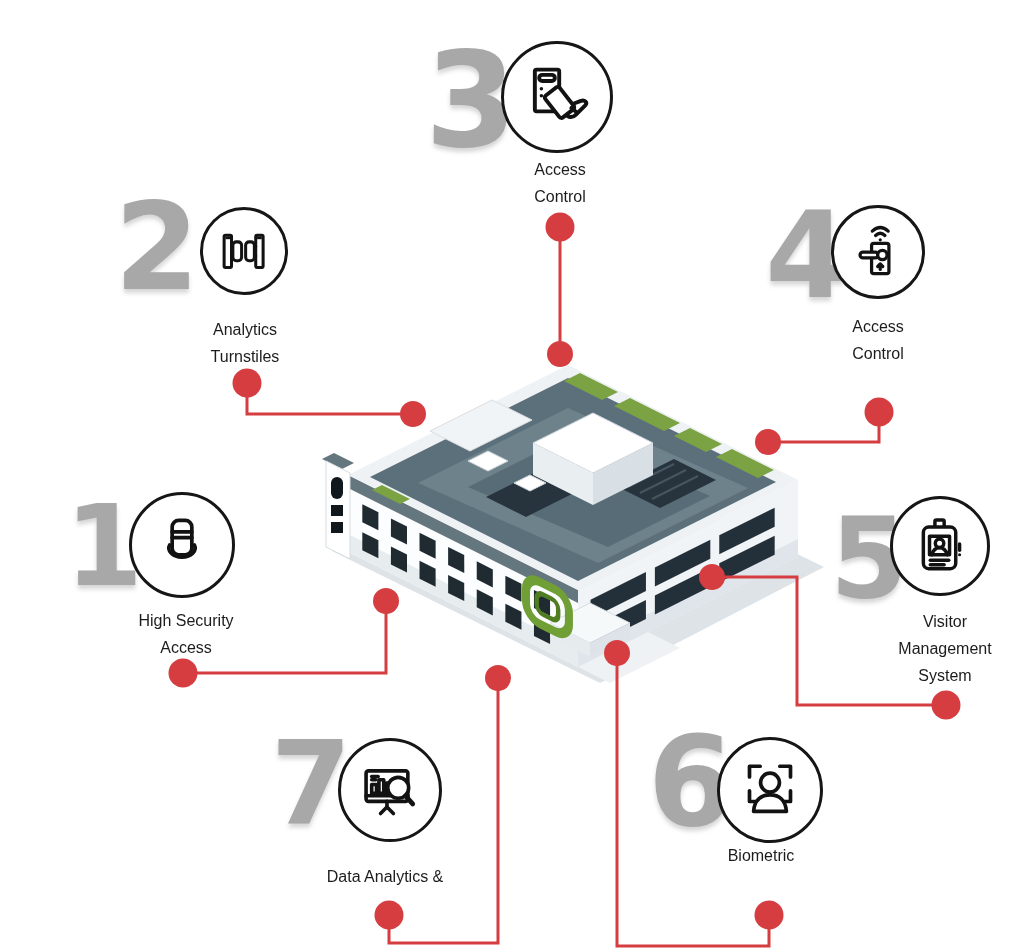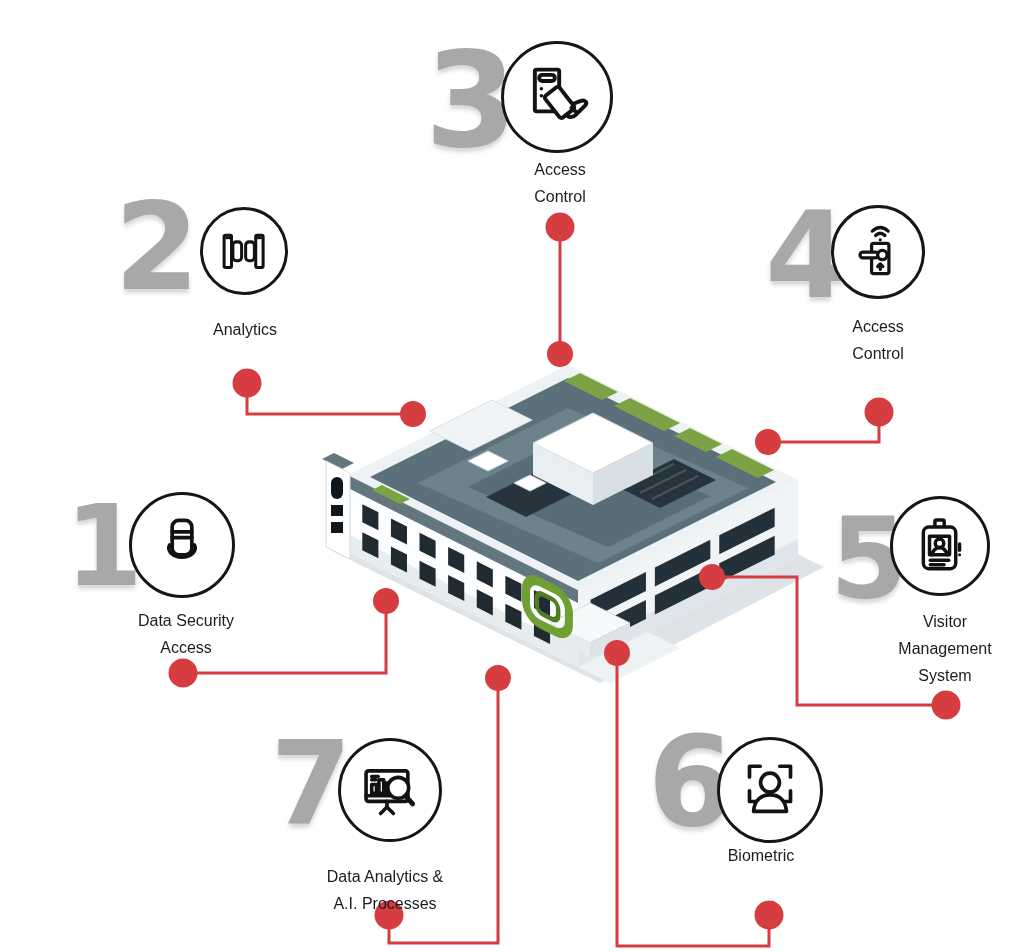--- a/index.html
+++ b/index.html
@@ -157,20 +157,21 @@
           <line x1="32" y1="58" x2="36" y2="58"></line>
       <line x1="64" y1="44" x2="68" y2="44"></line>
           <line x1="64" y1="58" x2="68" y2="58"></line>
       <rect x="34" y="37" width="13" height="28" rx="5" fill="#fff"></rect>
       <rect x="53" y="37" width="13" height="28" rx="5" fill="#fff"></rect>
     </g>
       </svg>
   </div>
   <div class="label" style="left:145px;top:316px;width:200px">
     <div>Analytics</div>
+    <div>Turnstiles</div>
   </div>
 
   <div class="num" style="left:762px;top:196px;width:90px;font-size:120px">4</div>
   <div class="circle" style="left:831px;top:205px;width:94px;height:94px">
     <svg viewBox="0 0 100 100">
         <g class="ic">
       <path d="M42 21 q11 -10 22 0"></path>
       <path d="M46.5 27 q6.5 -6 13 0"></path>
       <circle cx="53" cy="33" r="2.2" fill="#121212" stroke="none"></circle>
       <rect x="41" y="38" width="24" height="42" rx="3" fill="#fff"></rect>
@@ -191,21 +192,21 @@
     <svg viewBox="0 0 100 100">
         <g class="ic">
       <path d="M35 50 a16 11 0 1 0 30 0"></path>
       <rect x="38" y="20" width="24" height="42" rx="8" fill="#fff"></rect>
       <line x1="38" y1="34" x2="62" y2="34"></line>
       <line x1="38" y1="41" x2="62" y2="41"></line>
     </g>
       </svg>
   </div>
   <div class="label" style="left:66px;top:607px;width:240px">
-    <div>Data Security</div>
+    <div>High Security</div>
     <div>Access</div>
   </div>
 
   <div class="num" style="left:824px;top:502px;width:90px;font-size:112px">5</div>
   <div class="circle" style="left:890px;top:496px;width:100px;height:100px">
     <svg viewBox="0 0 100 100">
         <g class="ic">
       <rect x="44" y="17" width="12" height="15" rx="2" fill="#fff"></rect>
       <rect x="29" y="26" width="42" height="54" rx="7" fill="#fff"></rect>
       <path d="M37 38 h26 v24 h-26 z"></path>
@@ -254,16 +255,15 @@
       <rect x="27" y="43" width="6" height="11"></rect>
       <rect x="36" y="37" width="6" height="17"></rect>
       <rect x="45" y="41" width="6" height="13"></rect>
       <circle cx="60" cy="47" r="13" fill="#fff"></circle>
       <line x1="69" y1="57" x2="78" y2="67" stroke-width="6"></line>
     </g>
       </svg>
   </div>
   <div class="label" style="left:265px;top:863px;width:240px">
     <div>Data Analytics &amp;</div>
-    <div>A.I. Processes</div>
   </div>
 
 </div>
 
 </body></html>

